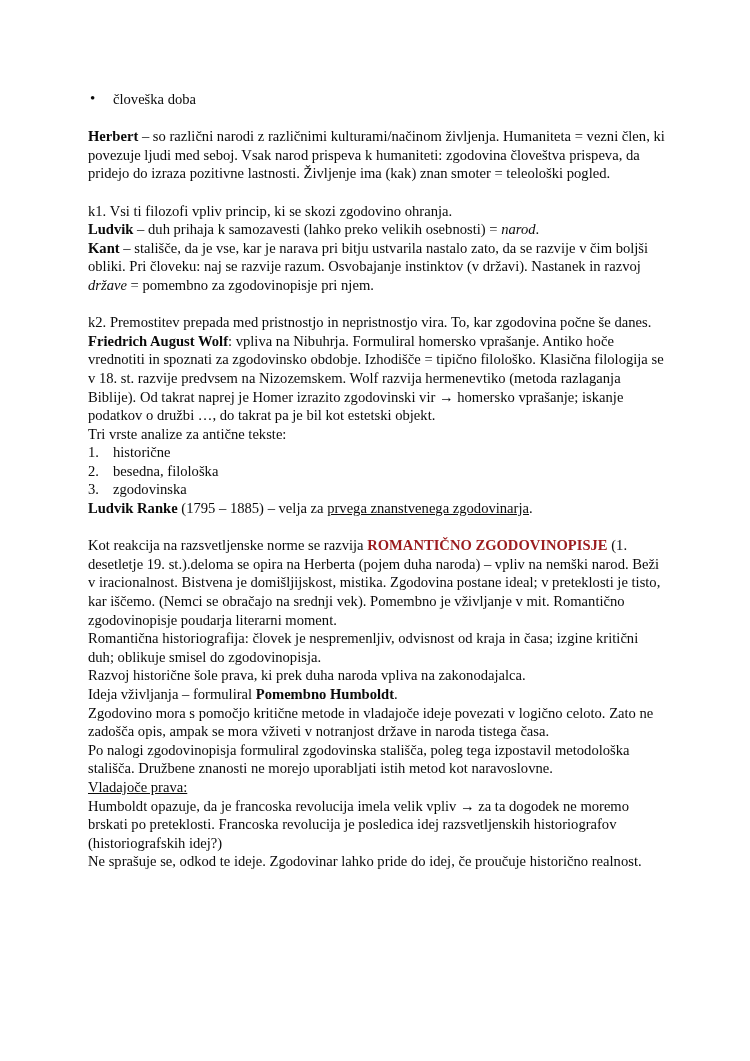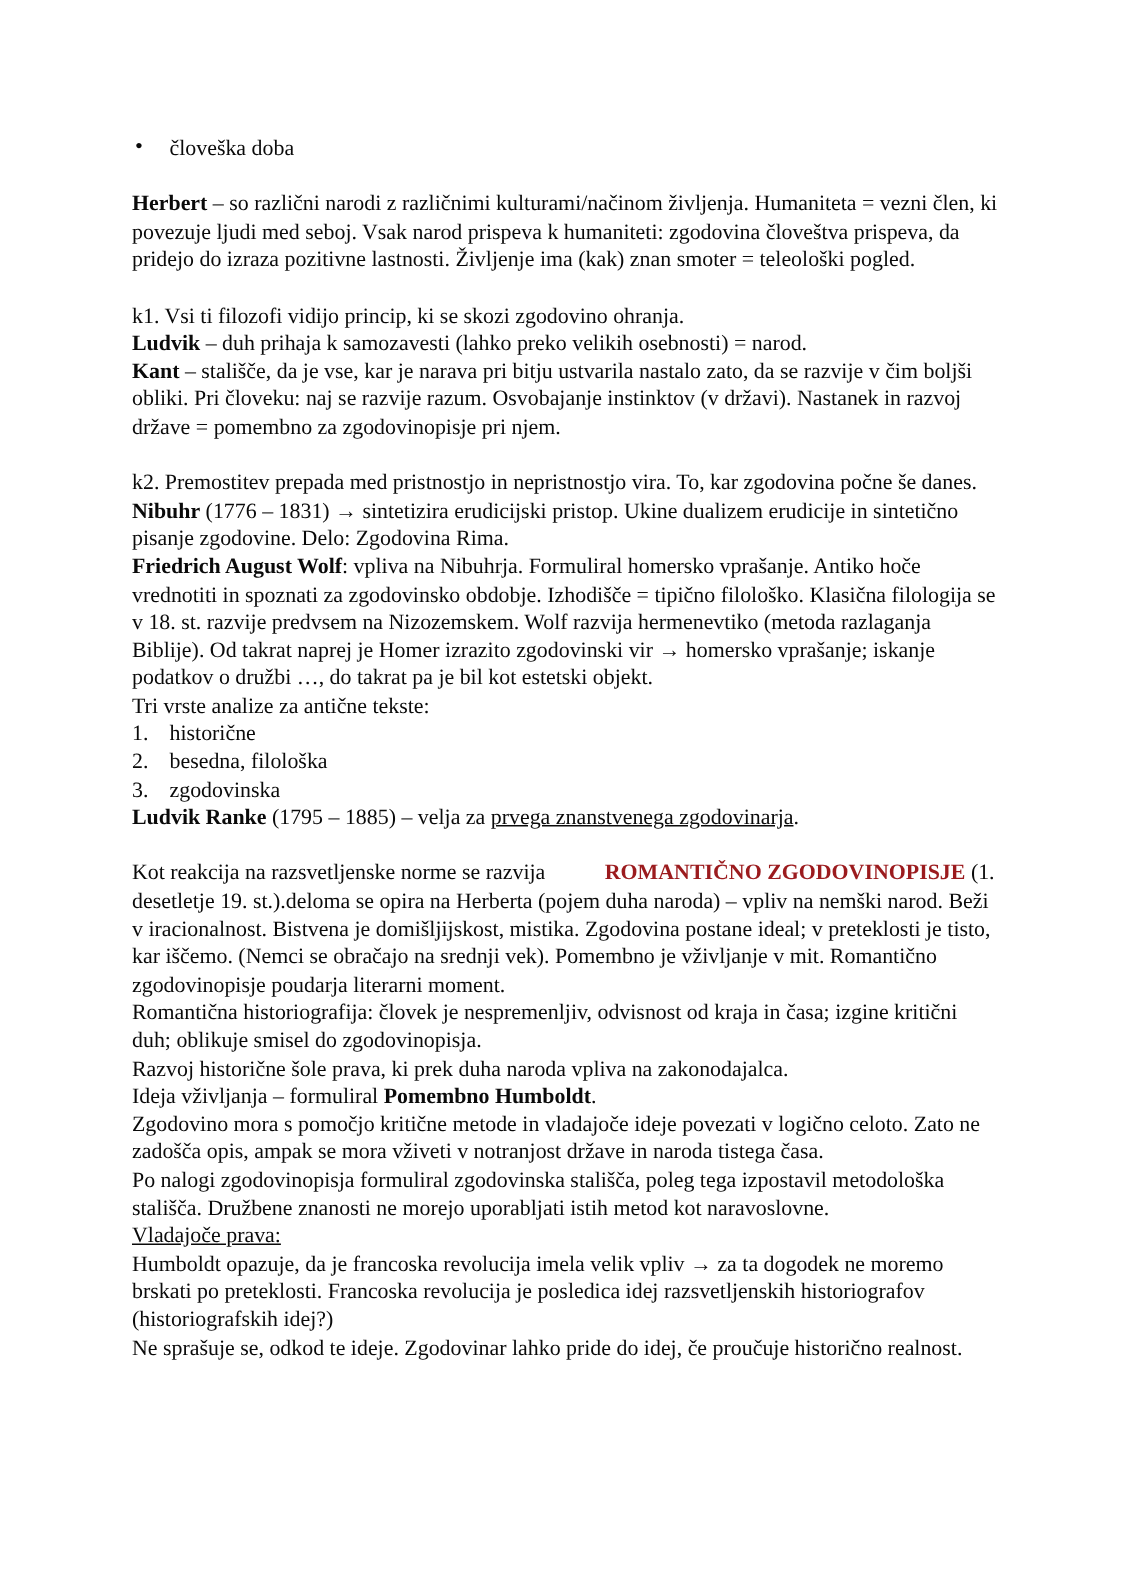--- a/index.html
+++ b/index.html
@@ -18,43 +18,42 @@
     left: 88px;
     top: 90px;
     width: 578px;
     font-size: 14.6px;
     line-height: 18.6px;
     text-align: left;
   }
   .para { min-height: 18.6px; }
   .blank { height: 18.6px; }
   .b { font-weight: bold; }
-  .i { }
+  .i { font-style: italic; }
   .u { text-decoration: underline; }
-  .red { color: var(--heading-red, #9b1b1e); margin-left: 36px; }
+  .red { color: var(--heading-red, #9b1b1e); }
   .bullet-item { position: relative; padding-left: 25px; }
   .bullet-marker { position: absolute; left: 2px; top: -1px; font-size: 15px; }
   .numbered-item { position: relative; padding-left: 25px; }
   .list-number { position: absolute; left: 0; }
 </style>
 </head>
 <body>
 
 <div class="page" style="background: rgb(255, 255, 255); color: rgb(10, 10, 10);">
   <div class="content">
       <div class="para bullet-item"><span class="bullet-marker">•</span><span>človeška doba</span></div>
       <div class="para blank">&nbsp;</div>
       <div class="para paragraph"><span class="b">Herbert</span><span> – so različni narodi z različnimi kulturami/načinom življenja. Humaniteta = vezni člen, ki povezuje ljudi med seboj. Vsak narod prispeva k humaniteti: zgodovina človeštva prispeva, da pridejo do izraza pozitivne lastnosti. Življenje ima (kak) znan smoter = teleološki pogled.</span></div>
       <div class="para blank">&nbsp;</div>
-      <div class="para paragraph"><span>k1. Vsi ti filozofi vidijo princip, ki se skozi zgodovino ohranja.</span></div>
+      <div class="para paragraph"><span>k1. Vsi ti filozofi vpliv princip, ki se skozi zgodovino ohranja.</span></div>
       <div class="para paragraph"><span class="b">Ludvik</span><span> – duh prihaja k samozavesti (lahko preko velikih osebnosti) = </span><span class="i">narod</span><span>.</span></div>
       <div class="para paragraph"><span class="b">Kant</span><span> – stališče, da je vse, kar je narava pri bitju ustvarila nastalo zato, da se razvije v čim boljši obliki. Pri človeku: naj se razvije razum. Osvobajanje instinktov (v državi). Nastanek in razvoj </span><span class="i">države</span><span> = pomembno za zgodovinopisje pri njem.</span></div>
       <div class="para blank">&nbsp;</div>
       <div class="para paragraph"><span>k2. Premostitev prepada med pristnostjo in nepristnostjo vira. To, kar zgodovina počne še danes.</span></div>
-      <div class="para paragraph"><span class="b">Nibuhr</span><span> (1776 – 1831) → sintetizira erudicijski pristop. Ukine dualizem erudicije in sintetično pisanje zgodovine. Delo: Zgodovina Rima.</span></div>
       <div class="para paragraph"><span class="b">Friedrich August Wolf</span><span>: vpliva na Nibuhrja. Formuliral homersko vprašanje. Antiko hoče vrednotiti in spoznati za zgodovinsko obdobje. Izhodišče = tipično filološko. Klasična filologija se v 18. st. razvije predvsem na Nizozemskem. Wolf razvija hermenevtiko (metoda razlaganja Biblije). Od takrat naprej je Homer izrazito zgodovinski vir → homersko vprašanje; iskanje podatkov o družbi …, do takrat pa je bil kot estetski objekt.</span></div>
       <div class="para paragraph"><span>Tri vrste analize za antične tekste:</span></div>
       <div class="para numbered-item"><span class="list-number">1.</span><span>historične</span></div>
       <div class="para numbered-item"><span class="list-number">2.</span><span>besedna, filološka</span></div>
       <div class="para numbered-item"><span class="list-number">3.</span><span>zgodovinska</span></div>
       <div class="para paragraph"><span class="b">Ludvik Ranke</span><span> (1795 – 1885) – velja za </span><span class="u">prvega znanstvenega zgodovinarja</span><span>.</span></div>
       <div class="para blank">&nbsp;</div>
       <div class="para paragraph"><span>Kot reakcija na razsvetljenske norme se razvija </span><span class="b red">ROMANTIČNO ZGODOVINOPISJE</span><span> (1. desetletje 19. st.).deloma se opira na Herberta (pojem duha naroda) – vpliv na nemški narod. Beži v iracionalnost. Bistvena je domišljijskost, mistika. Zgodovina postane ideal; v preteklosti je tisto, kar iščemo. (Nemci se obračajo na srednji vek). Pomembno je vživljanje v mit. Romantično zgodovinopisje poudarja literarni moment.</span></div>
       <div class="para paragraph"><span>Romantična historiografija: človek je nespremenljiv, odvisnost od kraja in časa; izgine kritični duh; oblikuje smisel do zgodovinopisja.</span></div>
       <div class="para paragraph"><span>Razvoj historične šole prava, ki prek duha naroda vpliva na zakonodajalca.</span></div>

